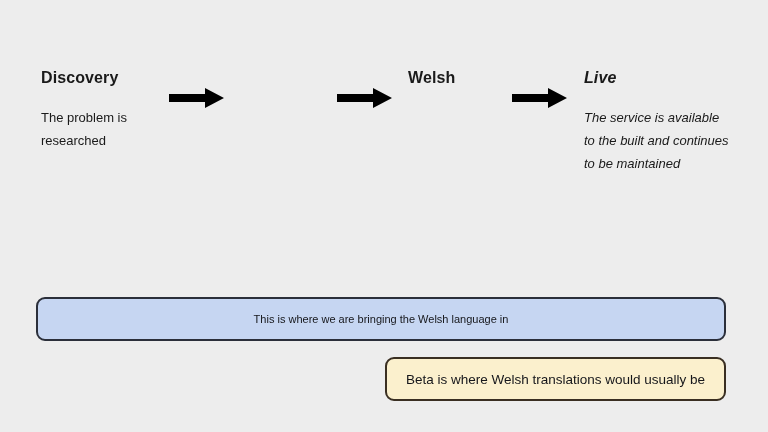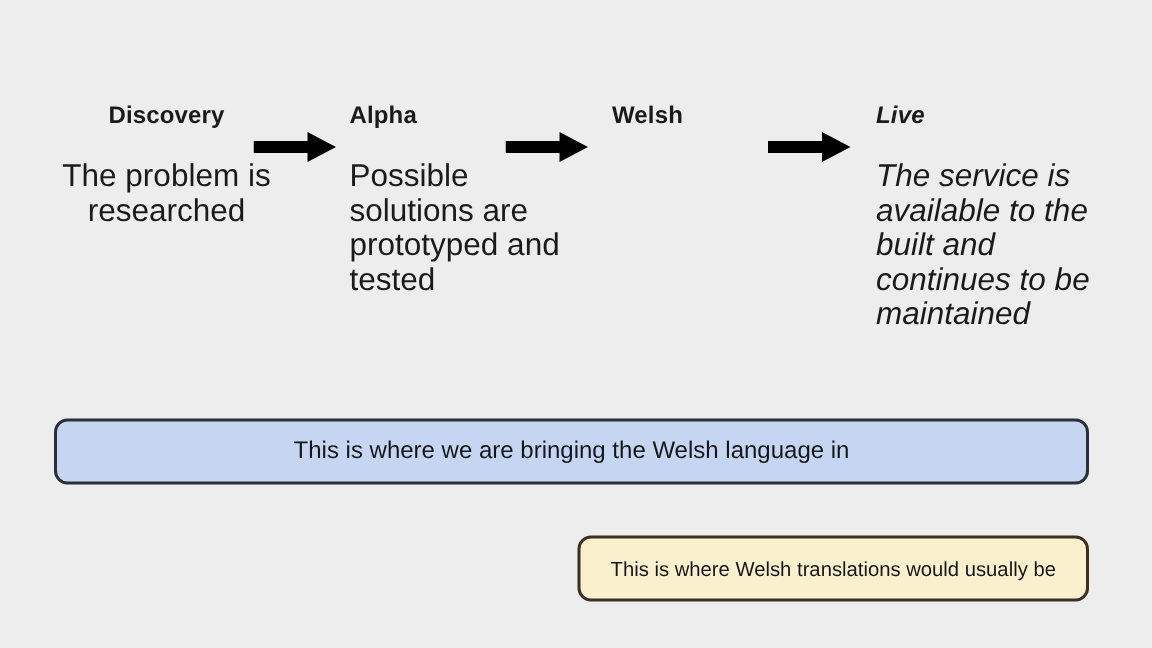--- a/index.html
+++ b/index.html
@@ -22,36 +22,36 @@
     left: 0;
     top: 68px;
     width: 768px;
     height: 190px;
   }
 
   .phase {
     position: absolute;
     top: 0;
   }
-  .phase-0 { left: 41px;  width: 140px; text-align: center; }
+  .phase-0 { left: 41px;  width: 140px; }
   .phase-1 { left: 233px; width: 150px; }
   .phase-2 { left: 408px; width: 130px; }
   .phase-3 { left: 584px; width: 148px; font-style: italic; }
 
   .phase-title {
     font-size: 16px;
     font-weight: bold;
     line-height: 20px;
     letter-spacing: 0.1px;
     margin: 0 0 18px 0;
     white-space: nowrap;
   }
 
   .phase-desc {
-    font-size: 21px;
+    font-size: 13px;
     font-weight: normal;
     line-height: 23px;
     margin: 0;
   }
 
   
   .arrow {
     position: absolute;
     top: 18px;
     width: 56px;
@@ -68,26 +68,26 @@
     box-sizing: border-box;
     display: flex;
     align-items: center;
     justify-content: center;
     text-align: center;
     border-radius: 9px;
   }
 
   .callout-blue {
     left: 36px;
-    top: 279px;
+    top: 297px;
     width: 690px;
     height: 44px;
     background: #c6d6f2;
     border: 2px solid #2b2f3a;
-    font-size: 16px;
+    font-size: 11px;
     line-height: 20px;
     color: #15161a;
   }
 
   .callout-yellow {
     left: 385px;
     top: 357px;
     width: 341px;
     height: 44px;
     background: #fbf0cd;
@@ -109,24 +109,20 @@
     <div class="phase-title">Discovery</div>
     <div class="phase-desc">The problem is researched</div>
   </div>
 
   <div class="arrow arrow-0">
     <svg width="56" height="24" viewBox="0 0 56 24" aria-hidden="true">
       <path d="M0 8 H36 V2 L55 12 L36 22 V16 H0 Z" fill="#000000"></path>
     </svg>
   </div>
 
-  <div class="phase phase-1">
-    <div class="phase-title">Alpha</div>
-    <div class="phase-desc">Possible solutions are prototyped and tested</div>
-  </div>
 
   <div class="arrow arrow-1">
     <svg width="56" height="24" viewBox="0 0 56 24" aria-hidden="true">
       <path d="M0 8 H36 V2 L55 12 L36 22 V16 H0 Z" fill="#000000"></path>
     </svg>
   </div>
 
   <div class="phase phase-2">
     <div class="phase-title">Welsh</div>
   </div>
@@ -142,14 +138,14 @@
     <div class="phase-desc">The service is available to the built and continues to be maintained</div>
   </div>
 
 </div>
 
 <div class="callout callout-blue">
   <span>This is where we are bringing the Welsh language in</span>
 </div>
 
 <div class="callout callout-yellow">
-  <span>This is where Welsh translations would usually be</span>
+  <span>Beta is where Welsh translations would usually be</span>
 </div>
 
 </body></html>

